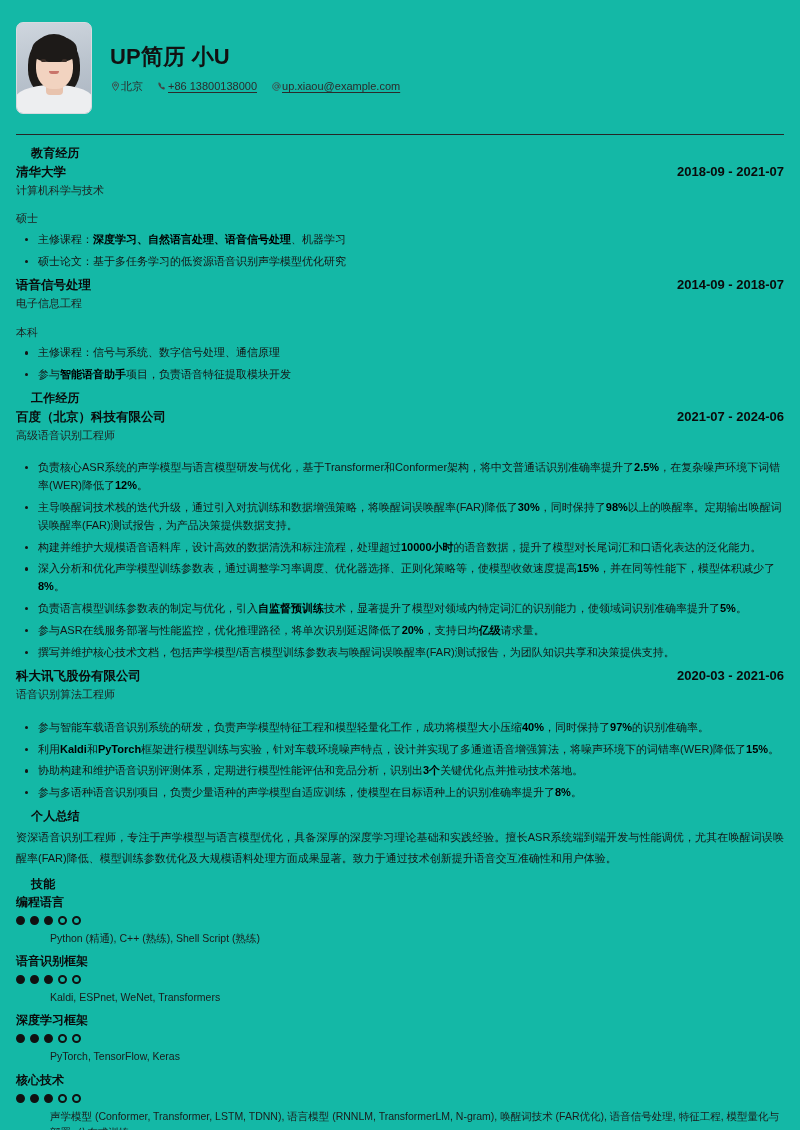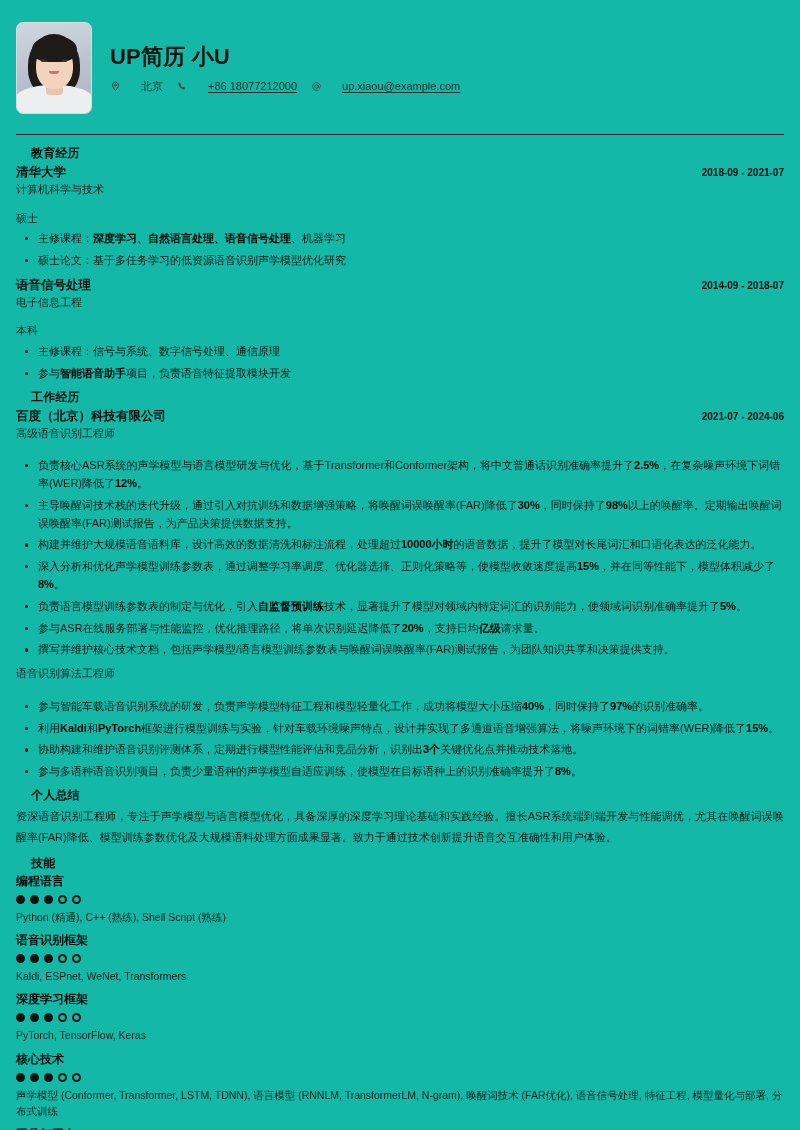--- a/index.html
+++ b/index.html
@@ -90,21 +90,21 @@
     display: flex;
     align-items: center;
     flex-wrap: wrap;
     gap: 4px;
     font-size: 11px;
     color: #2b2b2b;
   }
   .contact {
     display: inline-flex;
     align-items: flex-end;
-    gap: 20px;
+    gap: 0;
     margin-right: 10px;
   }
   .contact .ico {
     display: inline-flex;
     width: 11px; height: 11px;
     align-items: center; justify-content: center;
     color: #444;
     flex: 0 0 auto;
   }
   .contact .ico svg { display: block; }
@@ -138,21 +138,21 @@
     align-items: baseline;
     gap: 28px;
   }
   .entry-org {
     font-size: 12.5px;
     font-weight: 700;
     color: #0a0a0a;
     line-height: 1.45;
   }
   .entry-date {
-    font-size: 10px;
+    font-size: 13px;
     font-weight: 700;
     color: #0a0a0a;
     white-space: nowrap;
     line-height: 1.45;
   }
   .entry-sub {
     display: flex;
     justify-content: space-between;
     align-items: baseline;
     gap: 12px;
@@ -219,20 +219,21 @@
     width: 9px; height: 9px;
     border-radius: 50%;
     border: 2px solid #111111;
     background: transparent;
   }
   .dot.filled { background: #111111; }
   .skill-detail {
     font-size: 10.5px;
     line-height: 1.55;
     color: #1a1a1a;
+    margin-left: 34px;
   }
 </style>
 </head>
 <body>
 
 <div class="page">
 
   <div class="header">
     <div class="photo">
       <div class="hair-back"></div>
@@ -257,21 +258,21 @@
           </span>
           <span class="txt">北京</span>
         </span>
 
         <span class="contact">
           <span class="ico">
             <svg width="11" height="11" viewBox="0 0 16 16" fill="currentColor">
               <path d="M3.2 1.8c-.5 0-1 .4-1.1.9-.3 1.6.2 3.8 2.1 6.1 1.9 2.3 3.9 3.4 5.5 3.7.6.1 1.1-.3 1.3-.8l.4-1.2c.1-.4-.1-.8-.4-1l-1.7-.9c-.3-.2-.7-.1-1 .1l-.7.7c-.9-.5-1.7-1.2-2.3-2.1l.6-.8c.2-.3.2-.7 0-1L5 3.8c-.2-.3-.5-.5-.9-.5z"></path>
             </svg>
           </span>
-          <span class="txt link">+86 18077212000</span>
+          <span class="txt link">+86 13800138000</span>
         </span>
 
         <span class="contact">
           <span class="ico">
             <svg width="11" height="11" viewBox="0 0 16 16" fill="none" stroke="currentColor" stroke-width="1.2">
               <circle cx="8" cy="8" r="2.6"></circle>
               <path d="M10.6 5.4v3.4c0 .9.6 1.5 1.4 1.5.9 0 1.5-.8 1.5-2.2C13.5 4.8 11.4 2.4 8 2.4 4.9 2.4 2.4 4.9 2.4 8s2.5 5.6 5.6 5.6c1.3 0 2.3-.3 3-.8"></path>
             </svg>
           </span>
           <span class="txt link">up.xiaou@example.com</span>
@@ -334,20 +335,24 @@
           <li>主导唤醒词技术栈的迭代升级，通过引入对抗训练和数据增强策略，将唤醒词误唤醒率(FAR)降低了<b>30%</b>，同时保持了<b>98%</b>以上的唤醒率。定期输出唤醒词误唤醒率(FAR)测试报告，为产品决策提供数据支持。</li>
           <li>构建并维护大规模语音语料库，设计高效的数据清洗和标注流程，处理超过<b>10000小时</b>的语音数据，提升了模型对长尾词汇和口语化表达的泛化能力。</li>
           <li>深入分析和优化声学模型训练参数表，通过调整学习率调度、优化器选择、正则化策略等，使模型收敛速度提高<b>15%</b>，并在同等性能下，模型体积减少了<b>8%</b>。</li>
           <li>负责语言模型训练参数表的制定与优化，引入<b>自监督预训练</b>技术，显著提升了模型对领域内特定词汇的识别能力，使领域词识别准确率提升了<b>5%</b>。</li>
           <li>参与ASR在线服务部署与性能监控，优化推理路径，将单次识别延迟降低了<b>20%</b>，支持日均<b>亿级</b>请求量。</li>
           <li>撰写并维护核心技术文档，包括声学模型/语言模型训练参数表与唤醒词误唤醒率(FAR)测试报告，为团队知识共享和决策提供支持。</li>
         </ul>
     </div>
 
     <div class="entry">
+      <div class="entry-head">
+        <span class="entry-org">科大讯飞股份有限公司</span>
+        <span class="entry-date">2020-03 - 2021-06</span>
+      </div>
       <div class="entry-sub">
         <span class="entry-major">语音识别算法工程师</span>
         <span class="entry-degree"></span>
       </div>
       <ul class="bullets">
           <li>参与智能车载语音识别系统的研发，负责声学模型特征工程和模型轻量化工作，成功将模型大小压缩<b>40%</b>，同时保持了<b>97%</b>的识别准确率。</li>
           <li>利用<b>Kaldi</b>和<b>PyTorch</b>框架进行模型训练与实验，针对车载环境噪声特点，设计并实现了多通道语音增强算法，将噪声环境下的词错率(WER)降低了<b>15%</b>。</li>
           <li>协助构建和维护语音识别评测体系，定期进行模型性能评估和竞品分析，识别出<b>3个</b>关键优化点并推动技术落地。</li>
           <li>参与多语种语音识别项目，负责少量语种的声学模型自适应训练，使模型在目标语种上的识别准确率提升了<b>8%</b>。</li>
         </ul>

